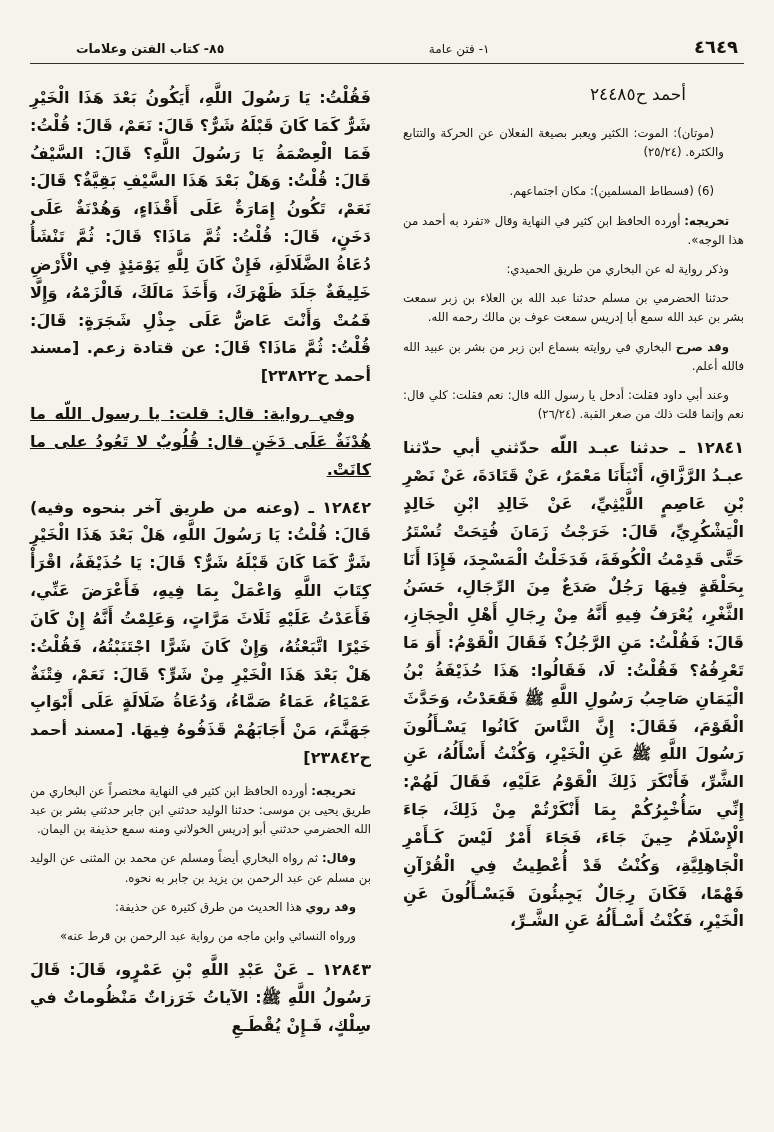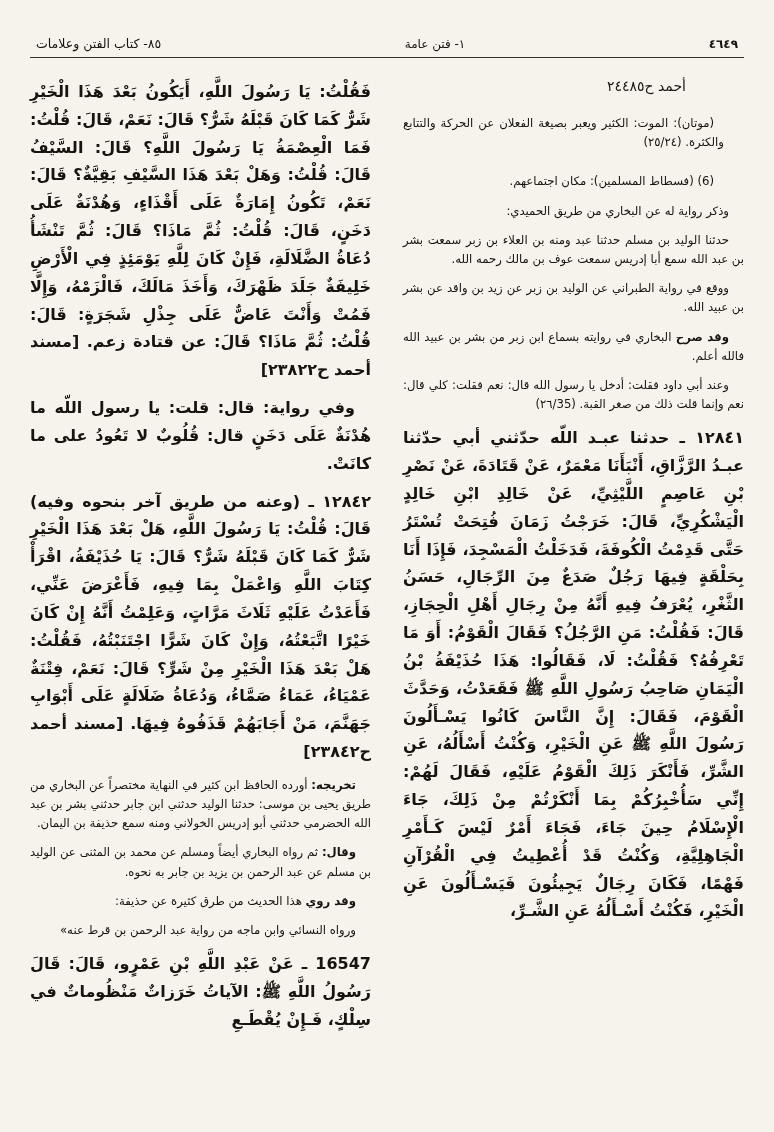--- a/index.html
+++ b/index.html
@@ -15,67 +15,67 @@
     background:#f5f3ec;
     padding:36px 30px 0 30px;
     overflow:hidden;
   }
   .page-header {
     display:flex; direction:rtl;
     justify-content:space-between; align-items:baseline;
     border-bottom:1.6px solid #34302a;
     padding:0 6px 6px 6px;
   }
-  .page-number { font-size:12px; font-weight:bold; letter-spacing:1px; }
+  .page-number { font-size:18px; font-weight:bold; letter-spacing:1px; }
   .section-title { font-size:12px; }
-  .book-title { font-size:12.5px; font-weight:normal; }
+  .book-title { font-size:12.5px; font-weight:bold;margin-left:40px; }
   .columns {
     display:flex; direction:rtl; gap:32px;
     padding-top:20px;
   }
   .column { flex:1; direction:rtl; text-align:justify; }
   p { margin-bottom:10px; }
   .matn { font-size:16px; font-weight:bold; line-height:1.74; }
-  .matn-indent { text-indent:16px; }
+  .matn-indent { text-indent:16px;text-decoration:underline; }
   .hadith-start { margin-top:2px; }
   .note { font-size:11.7px; line-height:1.64; text-indent:15px; }
   .note-indent { font-size:11.7px; line-height:1.64; padding-right:20px; text-indent:10px;margin-top:20px; }
-  .ref { font-size:14px; padding-right:58px; margin-bottom:14px; }
+  .ref { font-size:17px; padding-right:58px; margin-bottom:14px; }
   .lead { font-weight:bold; }
 </style>
 </head>
 <body>
 
 <div class="page" dir="rtl" lang="ar">
 
   <header class="page-header">
     <span class="page-number">٤٦٤٩</span>
     <span class="section-title">١- فتن عامة</span>
     <span class="book-title">٨٥- كتاب الفتن وعلامات</span>
   </header>
 
   <main class="columns">
 
     <section class="column">
       <p class="ref"><span>أحمد ح٢٤٤٨٥</span></p>
       <p class="note-indent"><span>(موتان): الموت: الكثير ويعبر بصيغة الفعلان عن الحركة والتتابع والكثرة. (٢٥/٢٤)</span></p>
       <p class="note-indent"><span>(6) (فسطاط المسلمين): مكان اجتماعهم.</span></p>
+      <p class="note"><b class="lead">تخريجه:</b> <span>أورده الحافظ ابن كثير في النهاية وقال «تفرد به أحمد من هذا الوجه».</span></p>
       <p class="note"><span>وذكر رواية له عن البخاري من طريق الحميدي:</span></p>
-      <p class="note"><span>حدثنا الوليد بن مسلم حدثنا عبد ومنه بن العلاء بن زبر سمعت بشر بن عبد الله سمع أبا إدريس سمعت عوف بن مالك رحمه الله.</span></p>
-      <p class="note"><span>ووقع في رواية الطبراني عن الوليد بن زبر عن زيد بن واقد عن بشر بن عبيد الله.</span></p>
+      <p class="note"><span>حدثنا الحضرمي بن مسلم حدثنا عبد الله بن العلاء بن زبر سمعت بشر بن عبد الله سمع أبا إدريس سمعت عوف بن مالك رحمه الله.</span></p>
       <p class="note"><b class="lead">وقد صرح</b> <span>البخاري في روايته بسماع ابن زبر من بشر بن عبيد الله فالله أعلم.</span></p>
-      <p class="note"><span>وعند أبي داود فقلت: أدخل يا رسول الله قال: نعم فقلت: كلي قال: نعم وإنما قلت ذلك من صغر القبة. (٢٦/35)</span></p>
+      <p class="note"><span>وعند أبي داود فقلت: أدخل يا رسول الله قال: نعم فقلت: كلي قال: نعم وإنما قلت ذلك من صغر القبة. (٢٦/٢٤)</span></p>
       <p class="matn hadith-start"><b class="lead">١٢٨٤١ ـ</b> <span>حدثنا عبـد اللّه حدّثني أبي حدّثنا عبـدُ الرَّزَّاقِ، أَنْبَأَنَا مَعْمَرٌ، عَنْ قَتَادَةَ، عَنْ نَصْرِ بْنِ عَاصِمٍ اللَّيْثِيِّ، عَنْ خَالِدِ ابْنِ خَالِدٍ الْيَشْكُرِيِّ، قَالَ: خَرَجْتُ زَمَانَ فُتِحَتْ تُسْتَرُ حَتَّى قَدِمْتُ الْكُوفَةَ، فَدَخَلْتُ الْمَسْجِدَ، فَإِذَا أَنَا بِحَلْقَةٍ فِيهَا رَجُلٌ صَدَعٌ مِنَ الرِّجَالِ، حَسَنُ الثَّغْرِ، يُعْرَفُ فِيهِ أَنَّهُ مِنْ رِجَالِ أَهْلِ الْحِجَازِ، قَالَ: فَقُلْتُ: مَنِ الرَّجُلُ؟ فَقَالَ الْقَوْمُ: أَوَ مَا تَعْرِفُهُ؟ فَقُلْتُ: لَا، فَقَالُوا: هَذَا حُذَيْفَةُ بْنُ الْيَمَانِ صَاحِبُ رَسُولِ اللَّهِ ﷺ فَقَعَدْتُ، وَحَدَّثَ الْقَوْمَ، فَقَالَ: إِنَّ النَّاسَ كَانُوا يَسْـأَلُونَ رَسُولَ اللَّهِ ﷺ عَنِ الْخَيْرِ، وَكُنْتُ أَسْأَلُهُ، عَنِ الشَّرِّ، فَأَنْكَرَ ذَلِكَ الْقَوْمُ عَلَيْهِ، فَقَالَ لَهُمْ: إِنِّي سَأُخْبِرُكُمْ بِمَا أَنْكَرْتُمْ مِنْ ذَلِكَ، جَاءَ الْإِسْلَامُ حِينَ جَاءَ، فَجَاءَ أَمْرٌ لَيْسَ كَـأَمْرِ الْجَاهِلِيَّةِ، وَكُنْتُ قَدْ أُعْطِيتُ فِي الْقُرْآنِ فَهْمًا، فَكَانَ رِجَالٌ يَجِيئُونَ فَيَسْـأَلُونَ عَنِ الْخَيْرِ، فَكُنْتُ أَسْـأَلُهُ عَنِ الشَّـرِّ،</span></p>
     </section>
 
     <section class="column">
       <p class="matn"><span>فَقُلْتُ: يَا رَسُولَ اللَّهِ، أَيَكُونُ بَعْدَ هَذَا الْخَيْرِ شَرٌّ كَمَا كَانَ قَبْلَهُ شَرٌّ؟ قَالَ: نَعَمْ، قَالَ: قُلْتُ: فَمَا الْعِصْمَةُ يَا رَسُولَ اللَّهِ؟ قَالَ: السَّيْفُ قَالَ: قُلْتُ: وَهَلْ بَعْدَ هَذَا السَّيْفِ بَقِيَّةٌ؟ قَالَ: نَعَمْ، تَكُونُ إِمَارَةٌ عَلَى أَقْذَاءٍ، وَهُدْنَةٌ عَلَى دَخَنٍ، قَالَ: قُلْتُ: ثُمَّ مَاذَا؟ قَالَ: ثُمَّ تَنْشَأُ دُعَاةُ الضَّلَالَةِ، فَإِنْ كَانَ لِلَّهِ يَوْمَئِذٍ فِي الْأَرْضِ خَلِيفَةٌ جَلَدَ ظَهْرَكَ، وَأَخَذَ مَالَكَ، فَالْزَمْهُ، وَإِلَّا فَمُتْ وَأَنْتَ عَاضٌّ عَلَى جِذْلِ شَجَرَةٍ: قَالَ: قُلْتُ: ثُمَّ مَاذَا؟ قَالَ: عن قتادة زعم. [مسند أحمد ح٢٣٨٢٢]</span></p>
       <p class="matn matn-indent"><span>وفي رواية: قال: قلت: يا رسول اللّه ما هُدْنَةٌ عَلَى دَخَنٍ قال: قُلُوبٌ لا تَعُودُ على ما كانَتْ.</span></p>
       <p class="matn hadith-start"><b class="lead">١٢٨٤٢ ـ</b> <span>(وعنه من طريق آخر بنحوه وفيه) قَالَ: قُلْتُ: يَا رَسُولَ اللَّهِ، هَلْ بَعْدَ هَذَا الْخَيْرِ شَرٌّ كَمَا كَانَ قَبْلَهُ شَرٌّ؟ قَالَ: يَا حُذَيْفَةُ، اقْرَأْ كِتَابَ اللَّهِ وَاعْمَلْ بِمَا فِيهِ، فَأَعْرَضَ عَنِّي، فَأَعَدْتُ عَلَيْهِ ثَلَاثَ مَرَّاتٍ، وَعَلِمْتُ أَنَّهُ إِنْ كَانَ خَيْرًا اتَّبَعْتُهُ، وَإِنْ كَانَ شَرًّا اجْتَنَبْتُهُ، فَقُلْتُ: هَلْ بَعْدَ هَذَا الْخَيْرِ مِنْ شَرٍّ؟ قَالَ: نَعَمْ، فِتْنَةٌ عَمْيَاءُ، عَمَاءُ صَمَّاءُ، وَدُعَاةُ ضَلَالَةٍ عَلَى أَبْوَابِ جَهَنَّمَ، مَنْ أَجَابَهُمْ قَذَفُوهُ فِيهَا. [مسند أحمد ح٢٣٨٤٢]</span></p>
       <p class="note"><b class="lead">تخريجه:</b> <span>أورده الحافظ ابن كثير في النهاية مختصراً عن البخاري من طريق يحيى بن موسى: حدثنا الوليد حدثني ابن جابر حدثني بشر بن عبد الله الحضرمي حدثني أبو إدريس الخولاني ومنه سمع حذيفة بن اليمان.</span></p>
       <p class="note"><b class="lead">وقال:</b> <span>ثم رواه البخاري أيضاً ومسلم عن محمد بن المثنى عن الوليد بن مسلم عن عبد الرحمن بن يزيد بن جابر به نحوه.</span></p>
       <p class="note"><b class="lead">وقد روي</b> <span>هذا الحديث من طرق كثيرة عن حذيفة:</span></p>
       <p class="note"><span>ورواه النسائي وابن ماجه من رواية عبد الرحمن بن قرط عنه»</span></p>
-      <p class="matn hadith-start"><b class="lead">16547 ـ</b> <span>عَنْ عَبْدِ اللَّهِ بْنِ عَمْرٍو، قَالَ: قَالَ رَسُولُ اللَّهِ ﷺ: الآياتُ خَرَزاتٌ مَنْظُوماتٌ في سِلْكٍ، فَـإِنْ يُقْطَـعِ</span></p>
+      <p class="matn hadith-start"><b class="lead">١٢٨٤٣ ـ</b> <span>عَنْ عَبْدِ اللَّهِ بْنِ عَمْرٍو، قَالَ: قَالَ رَسُولُ اللَّهِ ﷺ: الآياتُ خَرَزاتٌ مَنْظُوماتٌ في سِلْكٍ، فَـإِنْ يُقْطَـعِ</span></p>
     </section>
 
   </main>
 </div>
 
 </body></html>

